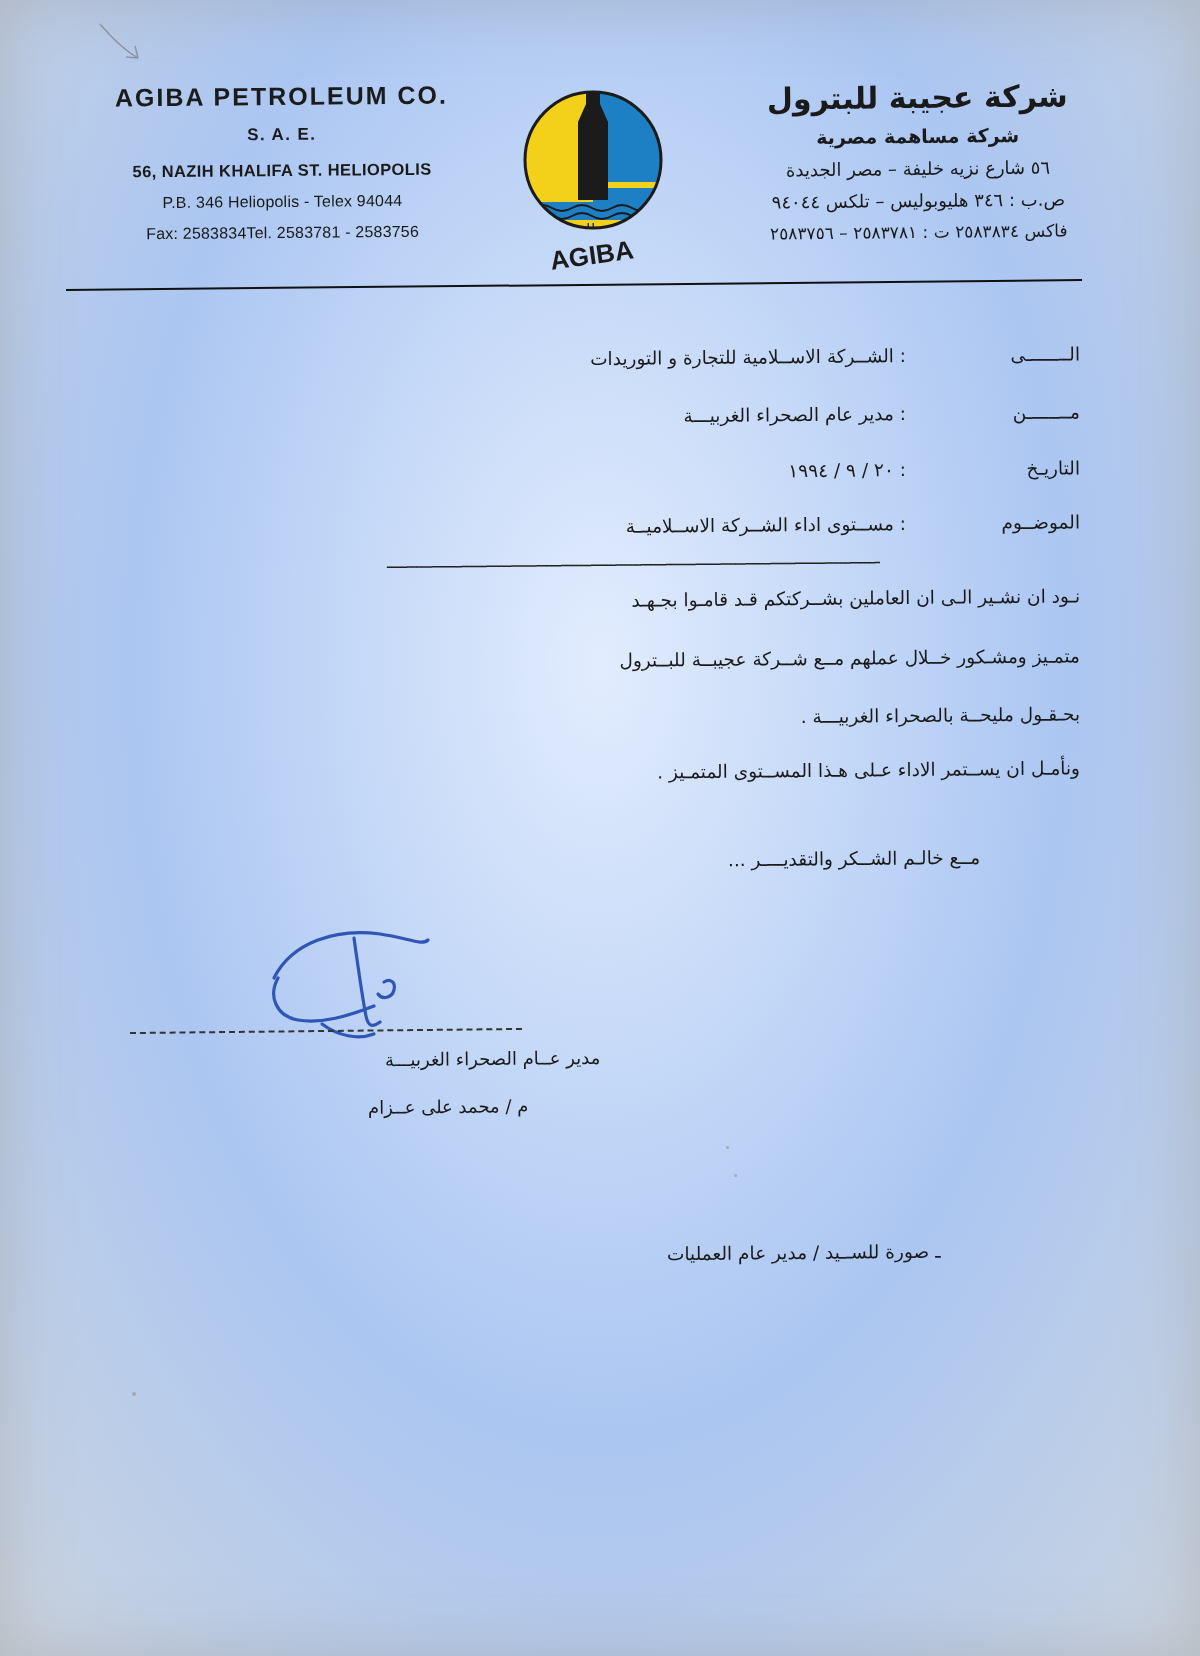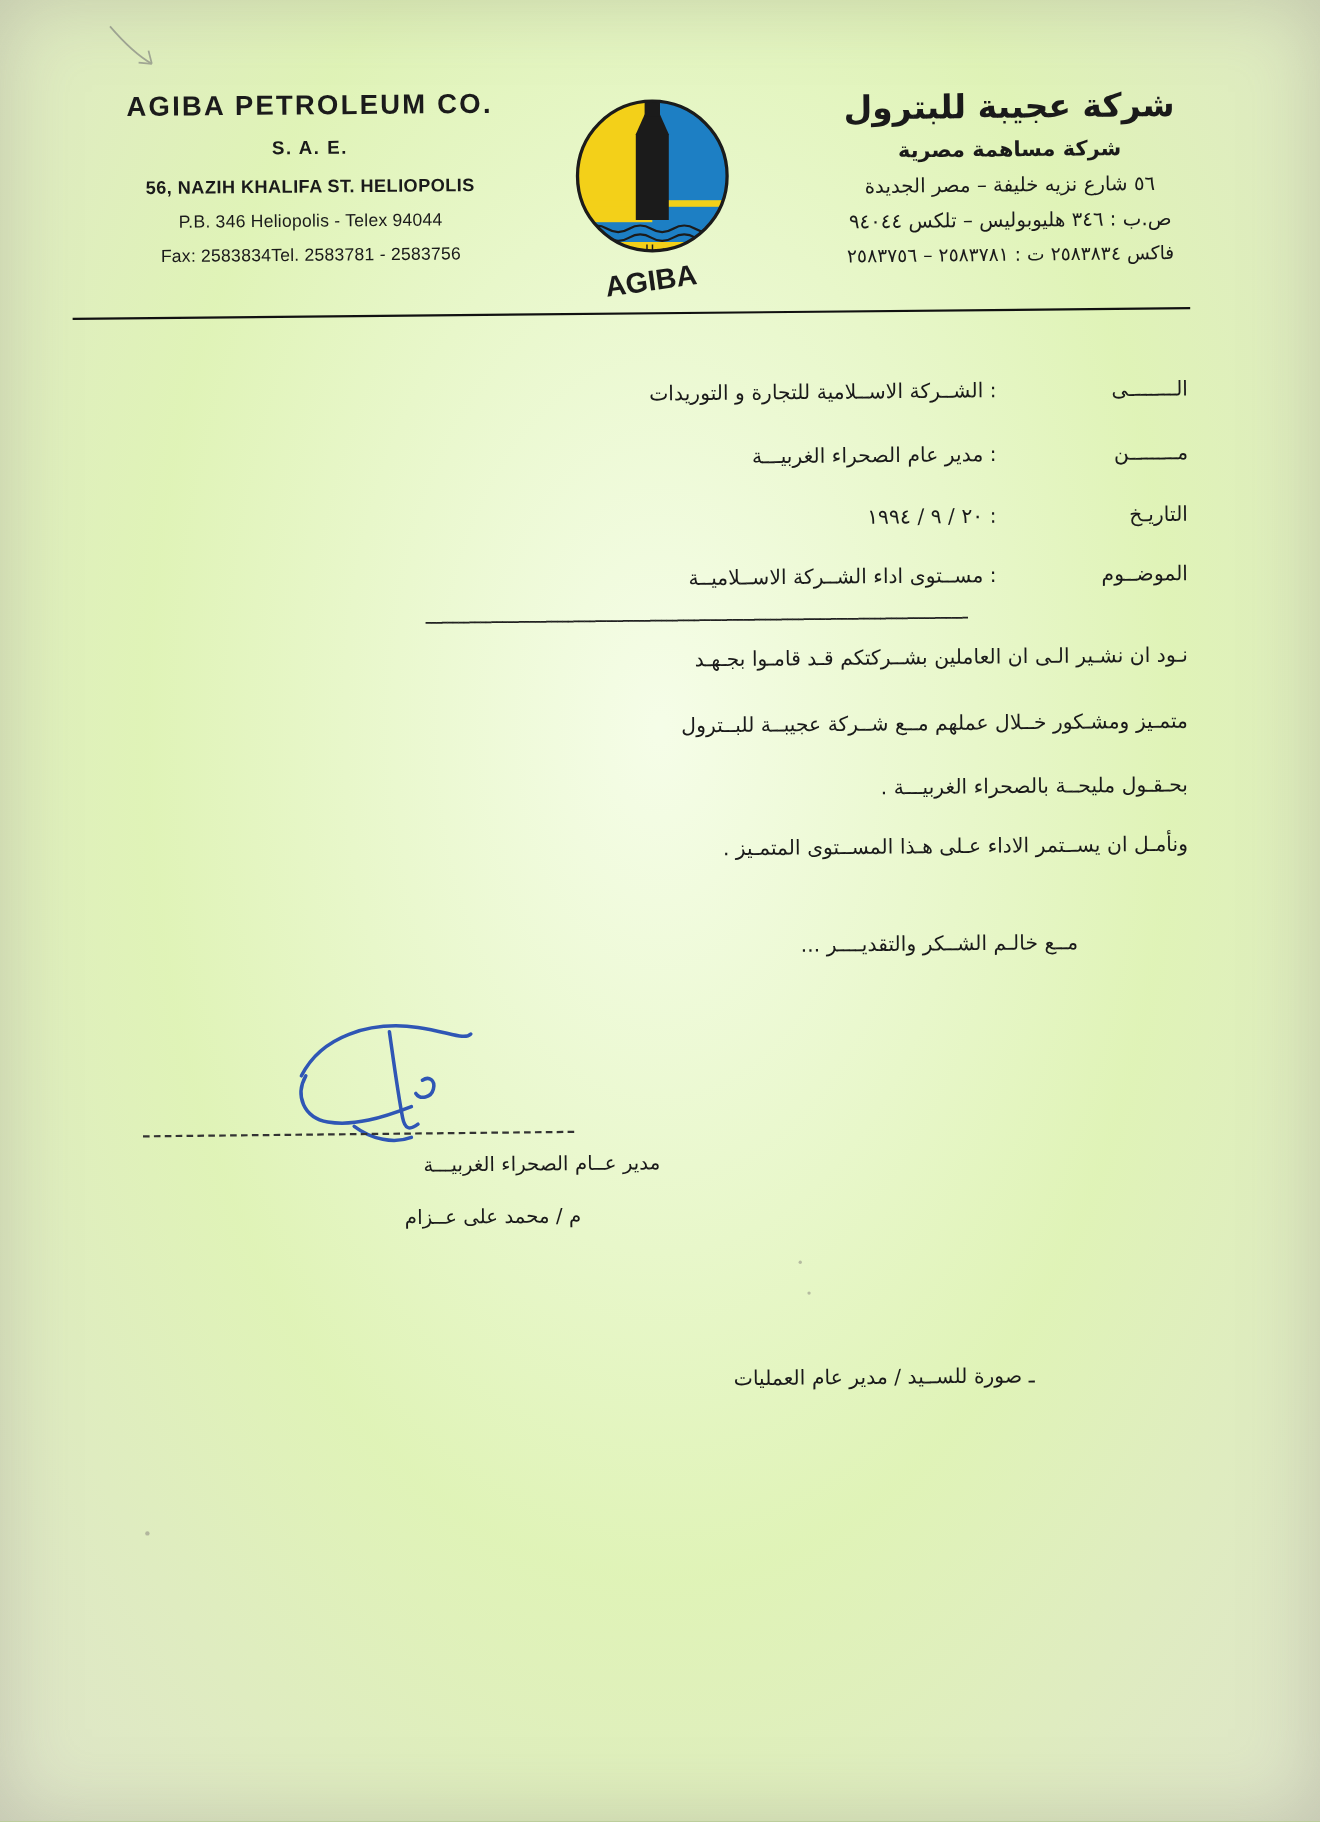--- a/index.html
+++ b/index.html
@@ -4,21 +4,21 @@
 <style>
   html, body {
     margin: 0;
     padding: 0;
     background: #b9b9b9;
   }
   .page {
     position: relative;
     width: 1200px;
     height: 1656px;
-    background: #bef264;
+    background: #3b82f6;
     overflow: hidden;
     font-family: "Liberation Sans", sans-serif;
     color: #1a1a1a;
   }
   
   .paper-tint {
     position: absolute;
     inset: 0;
     background:
       radial-gradient(ellipse at 50% 40%, rgba(255,255,255,0.85) 0%, rgba(246,244,239,0.6) 55%, rgba(228,226,219,0.85) 100%);

